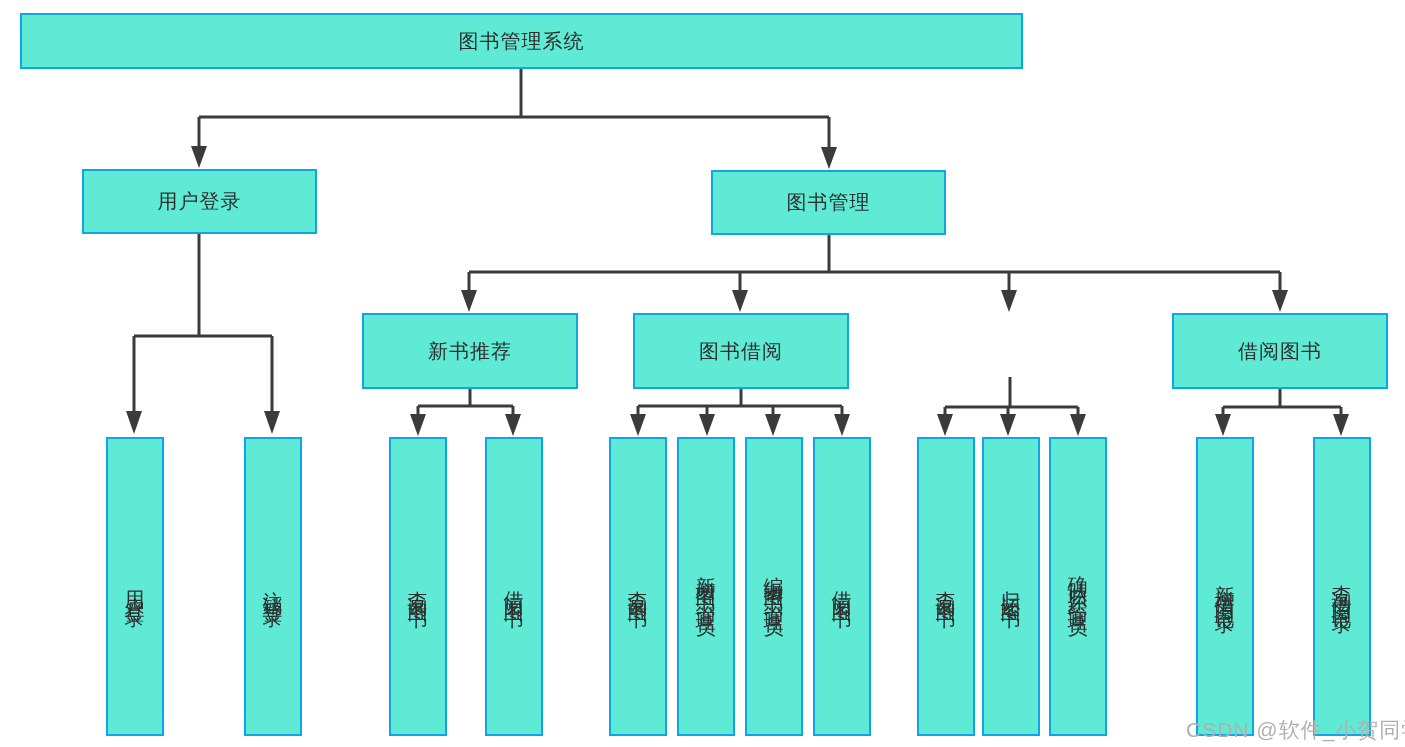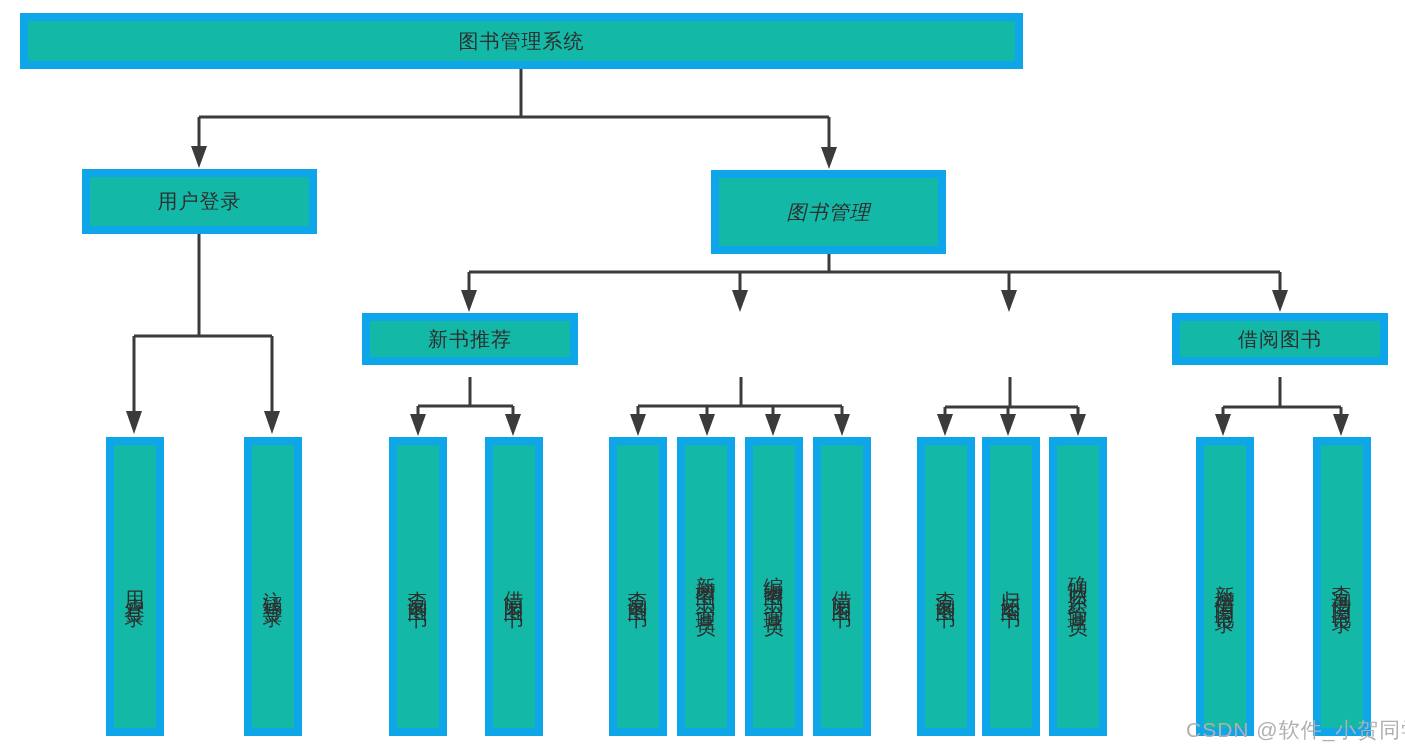--- a/index.html
+++ b/index.html
@@ -18,22 +18,22 @@
   .wires {
     position: absolute;
     left: 0;
     top: 0;
     width: 1405px;
     height: 747px;
   }
   .node {
     position: absolute;
     box-sizing: border-box;
-    background: #14b8a6;
-    border: 8px solid #0ea5e9;
+    background: #5eead4;
+    border: 2px solid #0ea5e9;
     display: flex;
     align-items: center;
     justify-content: center;
     color: #2e2e2e;
     text-align: center;
   }
   .node .hlabel {
     font-size: 20px;
     letter-spacing: 1px;
     white-space: nowrap;
@@ -47,21 +47,21 @@
     white-space: nowrap;
   }
   .leaf {
     width: 58px;
     top: 437px;
     height: 299px;
   }
   .lvl3 {
     width: 216px;
     top: 313px;
-    height: 52px;
+    height: 76px;
   }
   .watermark {
     position: absolute;
     left: 1186px;
     top: 716px;
     font-size: 21px;
     color: #b0b0b0;
     letter-spacing: 1px;
     white-space: nowrap;
     z-index: 5;
@@ -138,27 +138,30 @@
     </g>
   </svg>
 
   <div class="node" style="left:20px; top:13px; width:1003px; height:56px;">
     <span class="hlabel">图书管理系统</span>
   </div>
 
   <div class="node" style="left:82px; top:169px; width:235px; height:65px;">
     <span class="hlabel">用户登录</span>
   </div>
-  <div class="node" style="left:711px; top:170px; width:235px; height:84px;font-style:italic;">
+  <div class="node" style="left:711px; top:170px; width:235px; height:65px;">
     <span class="hlabel">图书管理</span>
   </div>
 
   <div class="node lvl3" style="left:362px;">
     <span class="hlabel">新书推荐</span>
   </div>
+  <div class="node lvl3" style="left:633px;">
+    <span class="hlabel">图书借阅</span>
+  </div>
   <div class="node lvl3" style="left:1172px;">
     <span class="hlabel">借阅图书</span>
   </div>
 
   <div class="node leaf" style="left:106px;">
     <span class="vlabel">用户登录</span>
   </div>
   <div class="node leaf" style="left:244px;">
     <span class="vlabel">注销登录</span>
   </div>

